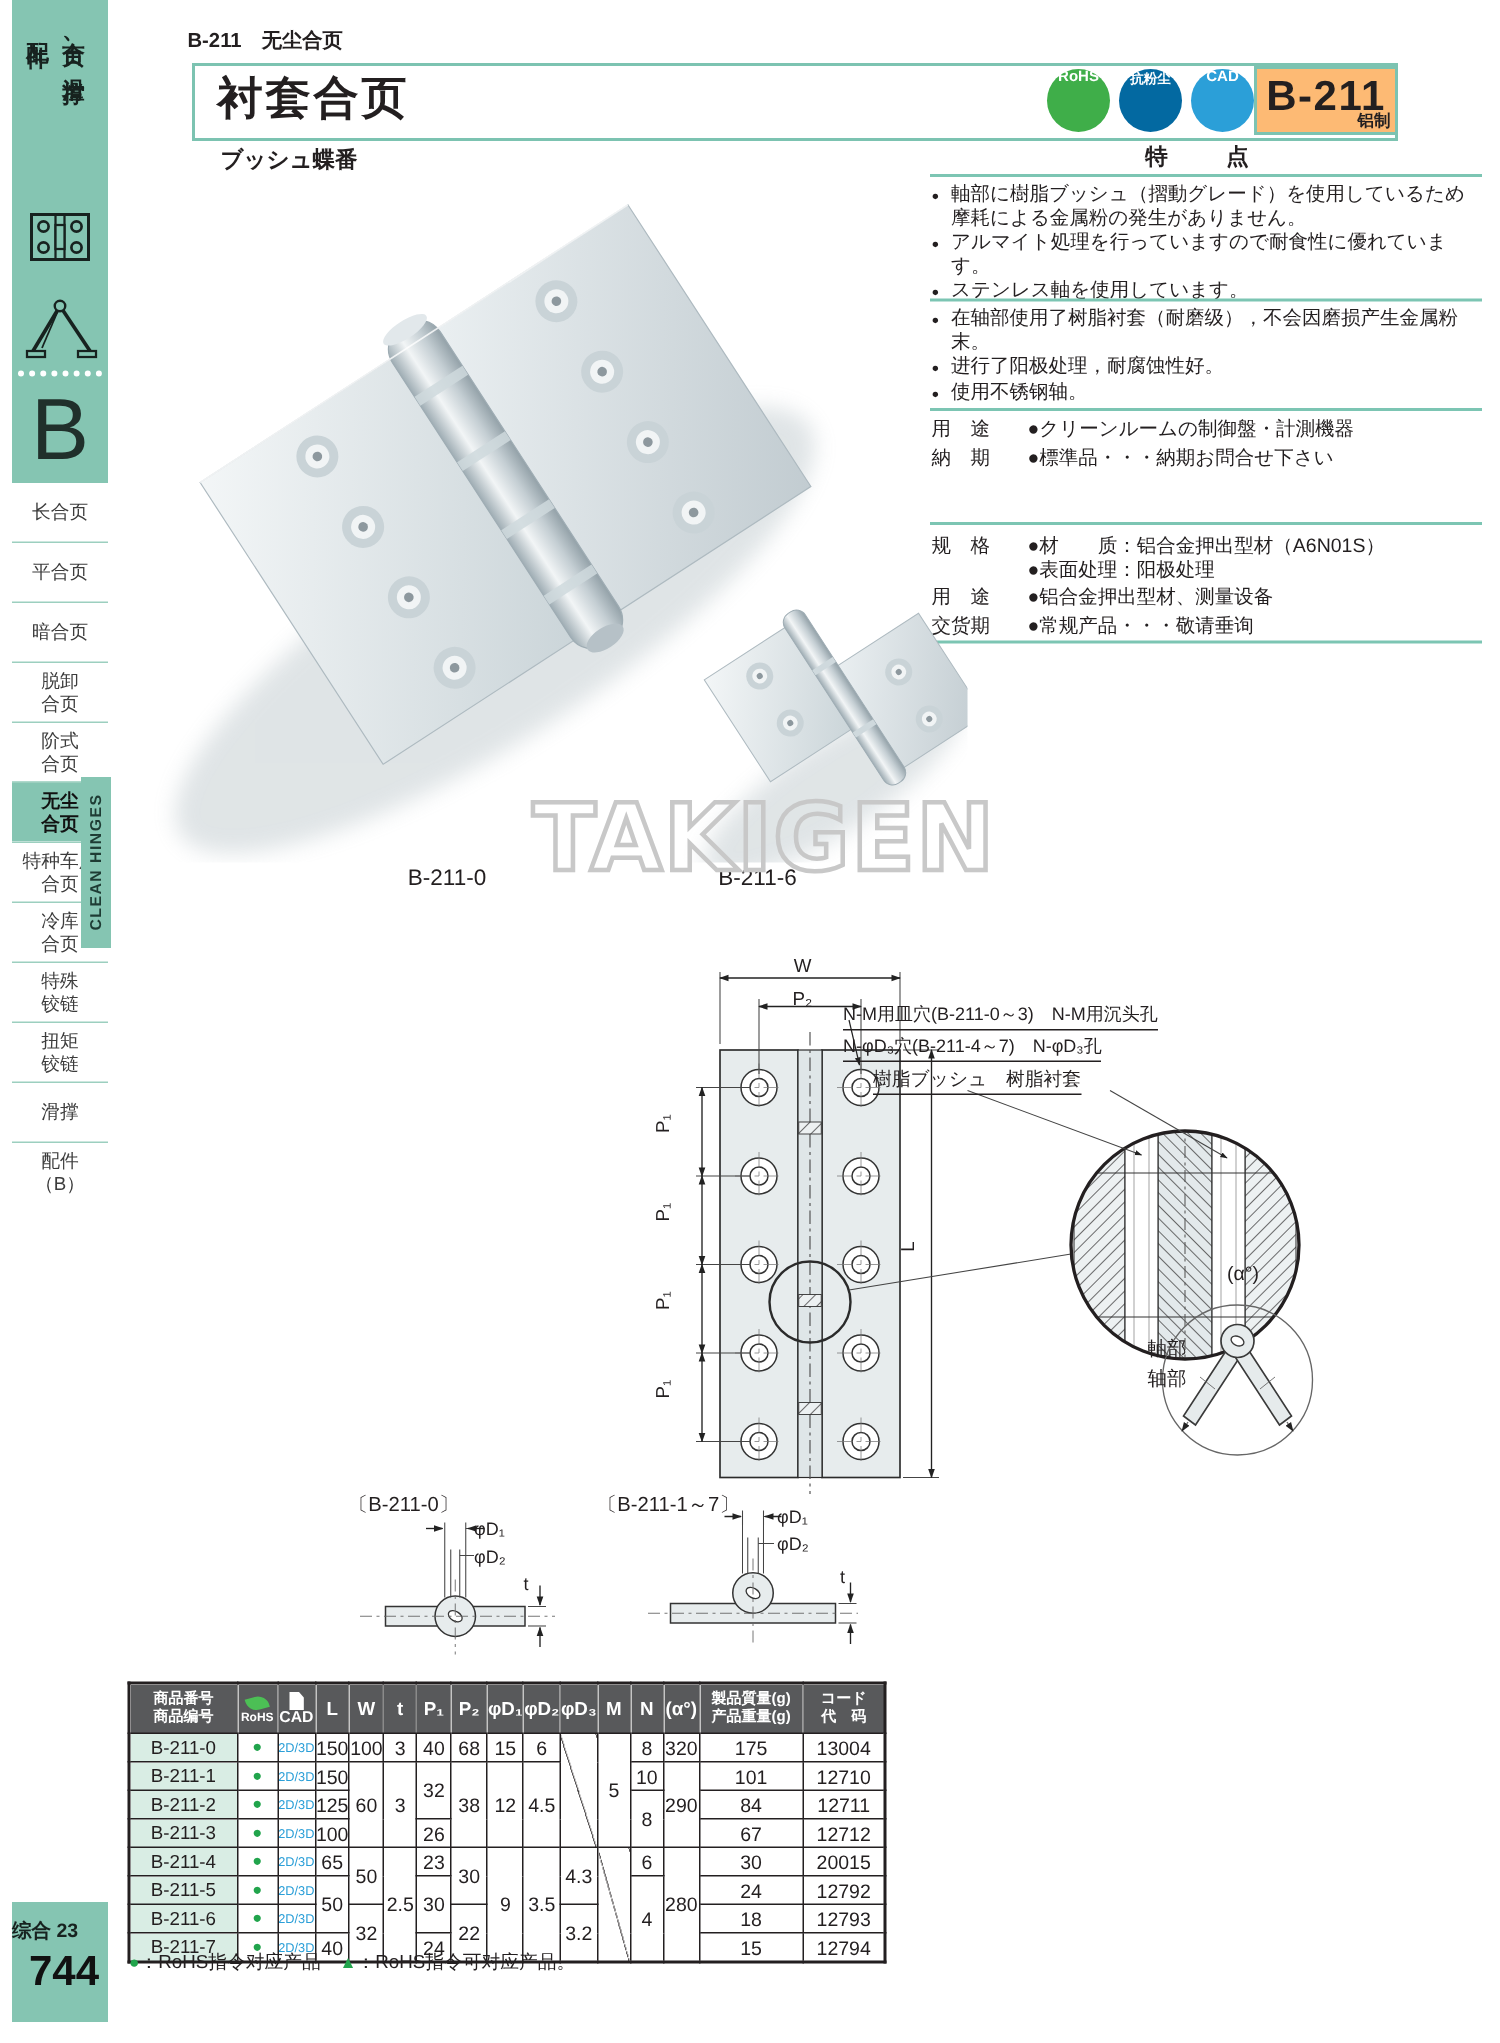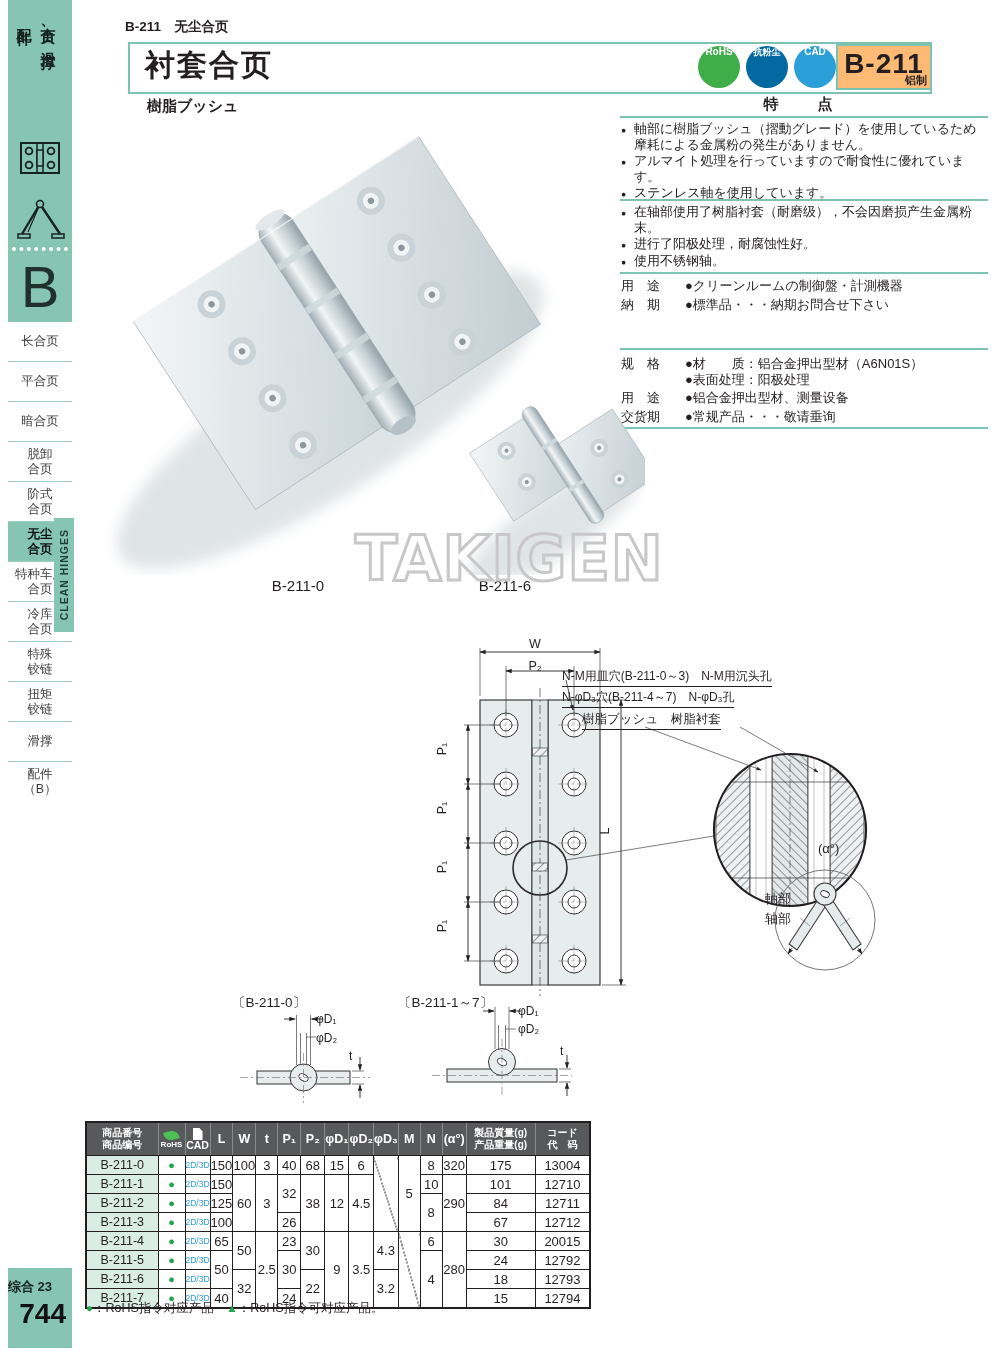--- a/index.html
+++ b/index.html
@@ -182,21 +182,21 @@
     <span>CLEAN HINGES</span>
   </div>
   <div class="abs" id="side-footer">
     <div id="footer-label">综合 23</div>
     <div id="page-number">744</div>
   </div>
 
   <div class="abs" id="topbar-label">B-211　无尘合页</div>
   <div class="abs" id="header-box"></div>
   <div class="abs" id="page-title">衬套合页</div>
-  <div class="abs" id="page-subtitle">樹脂ブッシュ</div>
+  <div class="abs" id="page-subtitle">ブッシュ蝶番</div>
 
   <div class="abs badge" id="badge-rohs">
     <span class="b-leaf"></span>
     <span class="b-label">RoHS</span>
   </div>
   <div class="abs badge" id="badge-dust">
     <span class="b-dots"></span>
     <span class="b-label">抗粉尘</span>
   </div>
   <div class="abs badge" id="badge-cad">

